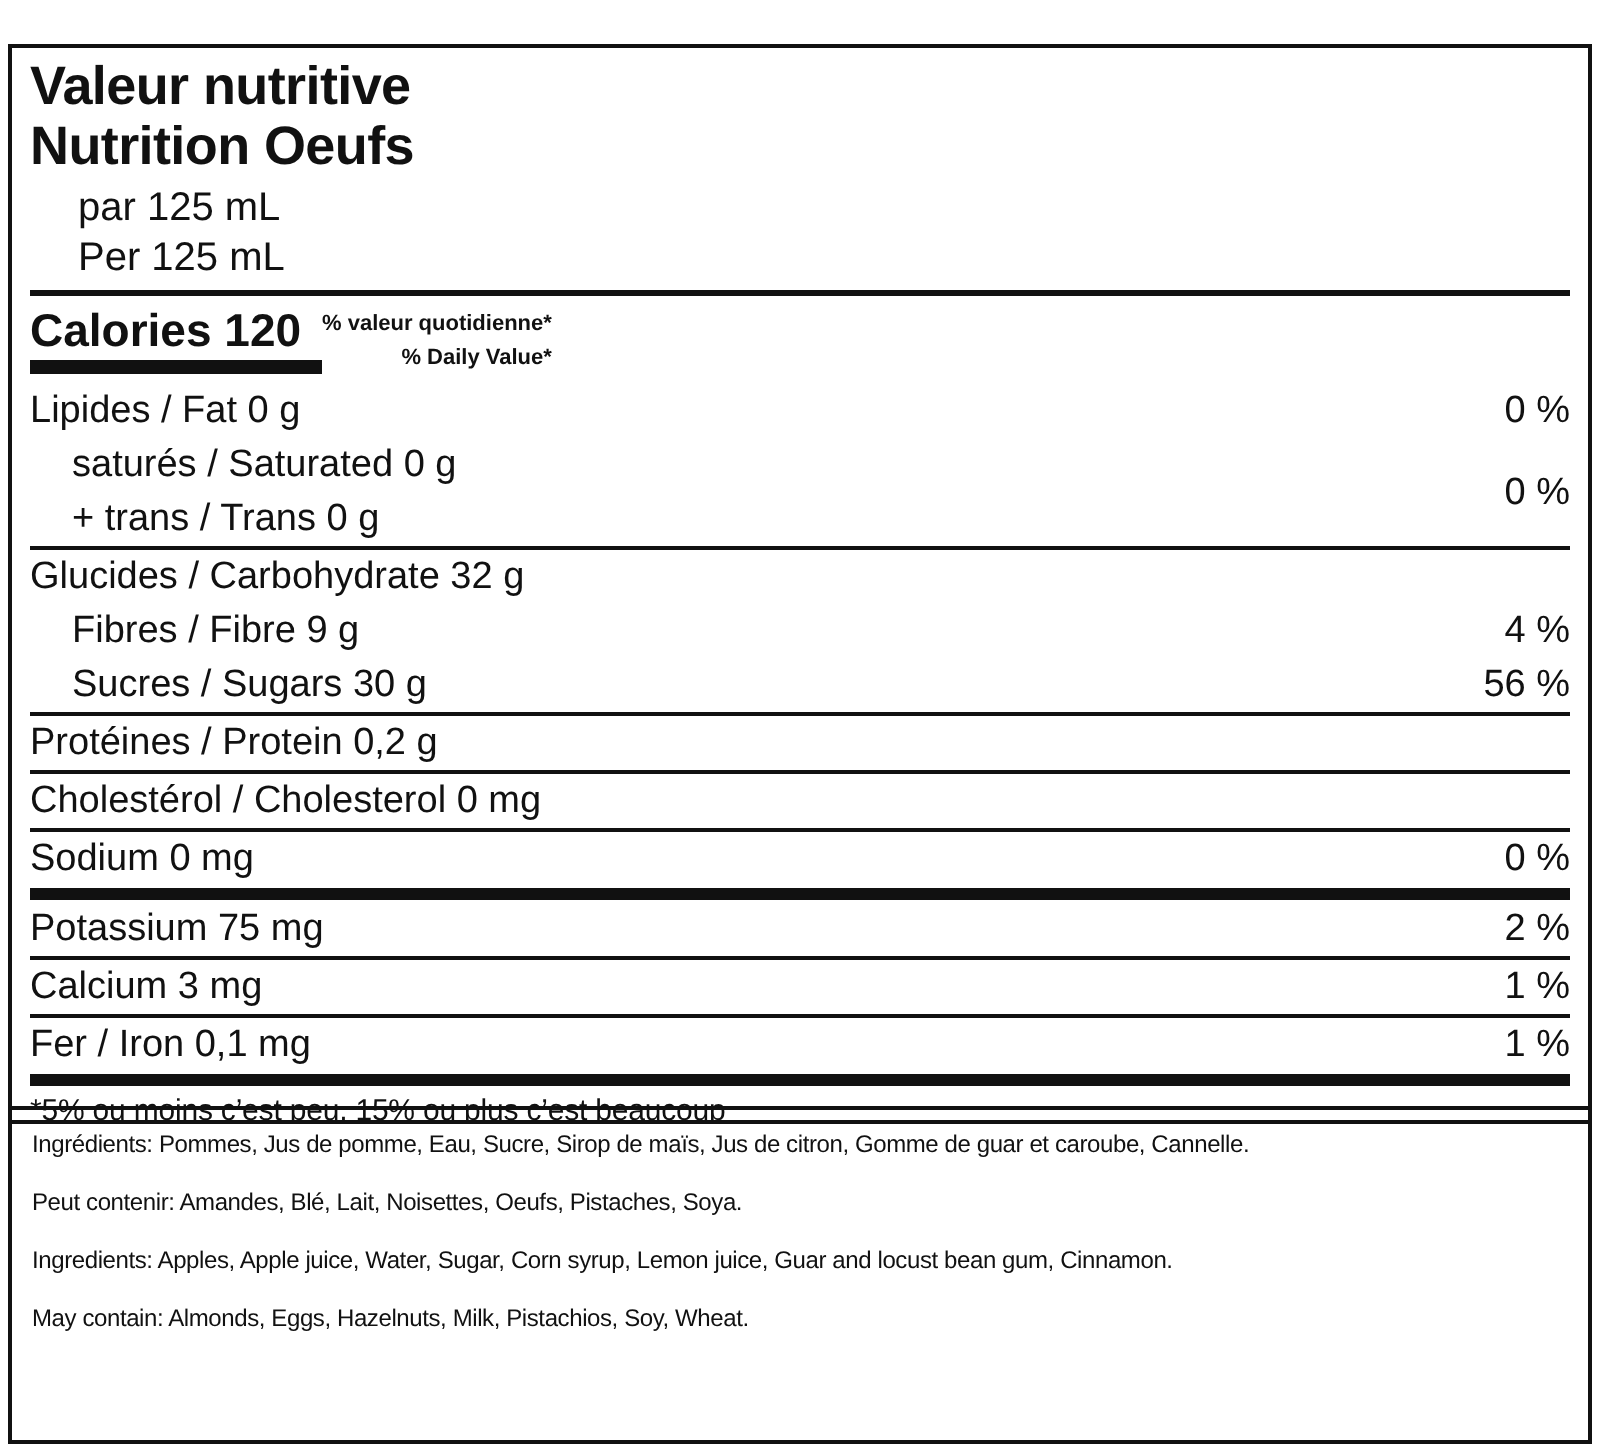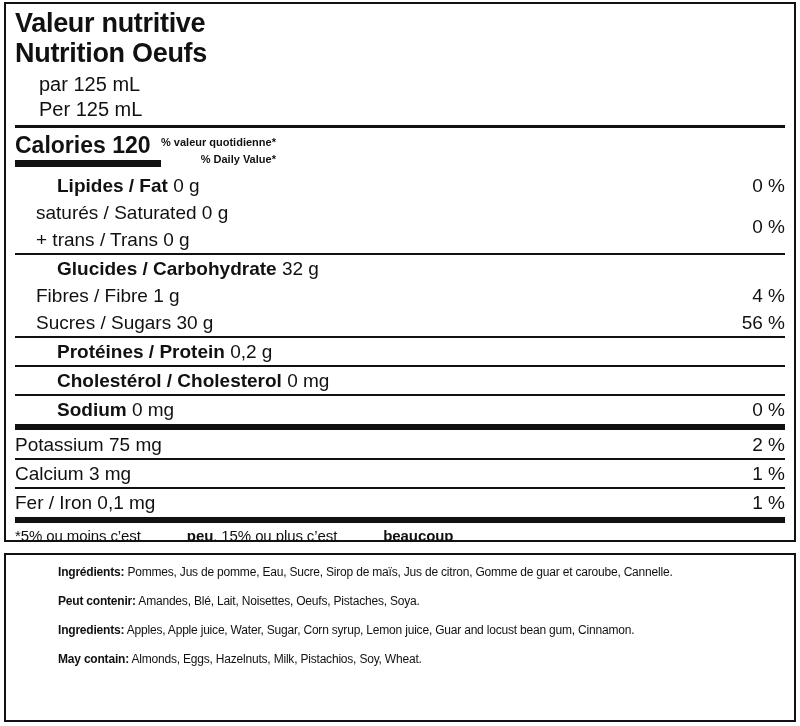--- a/index.html
+++ b/index.html
@@ -1,24 +1,24 @@
 <!DOCTYPE html>
 <html><head>
 <meta charset="utf-8">
 <style>
   html, body { margin: 0; padding: 0; }
   body {
     width: 800px; height: 726px; position: relative;
     background: #ffffff; color: #111111;
     font-family: "Liberation Sans", "DejaVu Sans", sans-serif;
   }
-  b { font-weight: 700; margin-left: 42px; }
+  b { font-weight: 400; }
 
   .nft-panel {
-    position: absolute; left: 4px; top: 2px; width: 792px; height: 540px;
+    position: absolute; left: 4px; top: 22px; width: 792px; height: 540px;
     border: 2px solid #111; box-sizing: border-box;
     padding: 4px 9px 0 9px; overflow: hidden;
   }
   .title { font-size: 27px; font-weight: 700; line-height: 30px; letter-spacing: -0.3px; }
   .serving { font-size: 20px; line-height: 25px; margin-left: 24px; }
   .serving.first { margin-top: 4px; }
   .rule-3 { height: 3px; background: #111; margin-top: 3px; }
 
   .cal-row { display: flex; align-items: flex-start; padding-top: 4px; height: 40px; }
   .cal-text { font-size: 23px; font-weight: 700; line-height: 26px; }
@@ -78,21 +78,21 @@
       </div>
       <div class="sep-thin"></div>
       <div class="row">
         <div class="lbl">
           <div><b>Glucides / Carbohydrate</b> 32 g</div>
         </div>
         <div class="dv"></div>
       </div>
       <div class="row indent">
         <div class="lbl">
-          <div>Fibres / Fibre 1 g</div>
+          <div>Fibres / Fibre 9 g</div>
         </div>
         <div class="dv">4 %</div>
       </div>
       <div class="row indent">
         <div class="lbl">
           <div>Sucres / Sugars 30 g</div>
         </div>
         <div class="dv">56 %</div>
       </div>
       <div class="sep-thin"></div>

